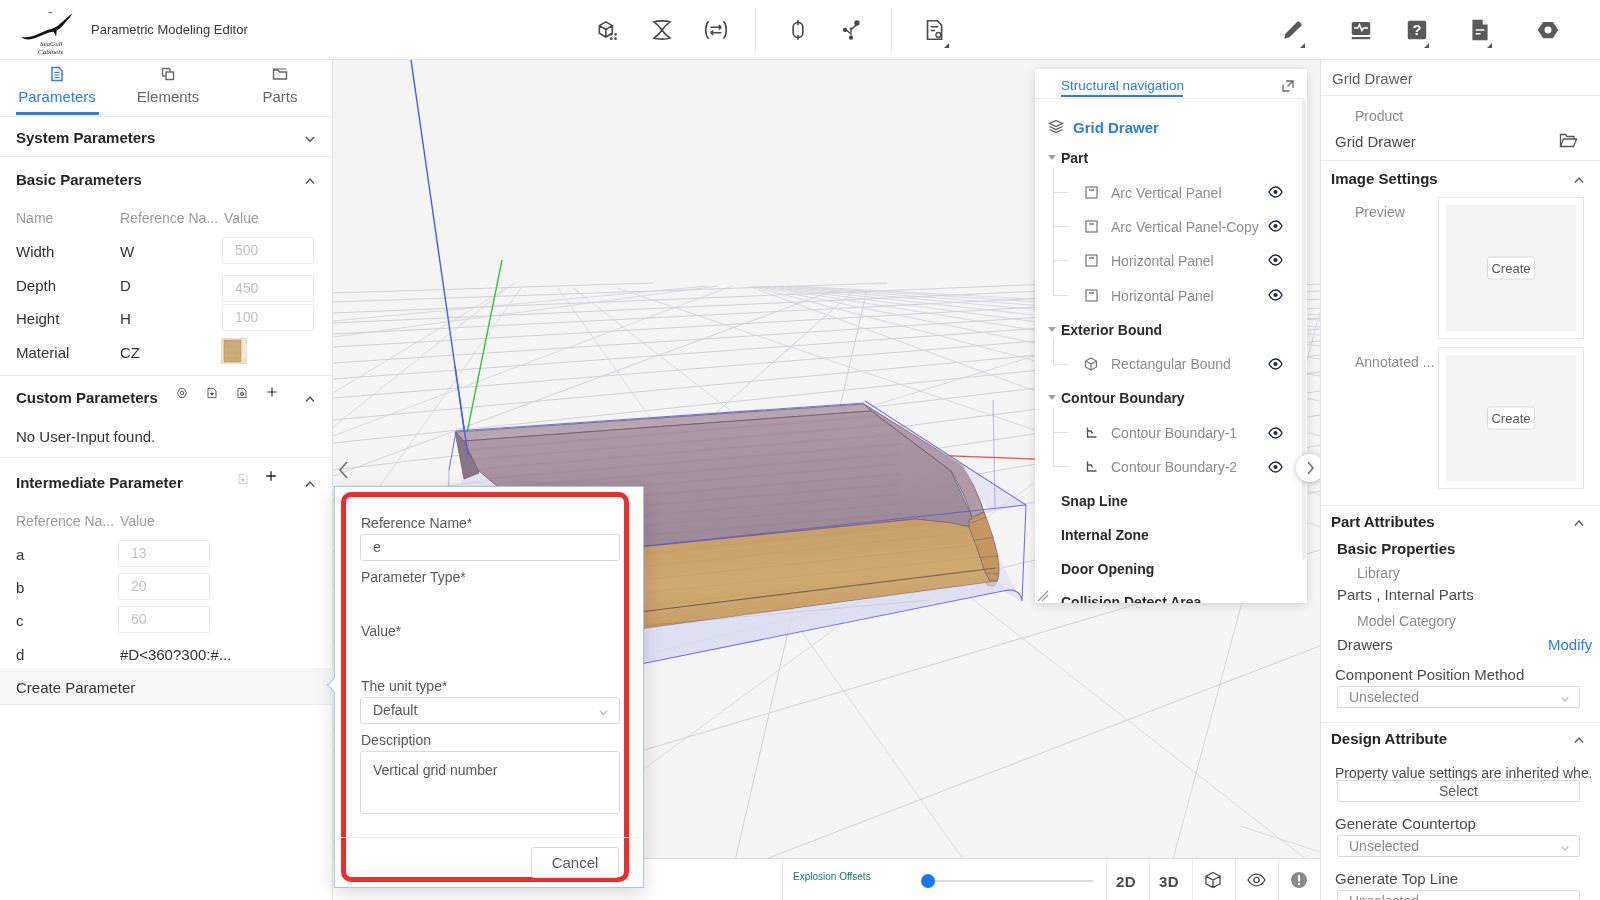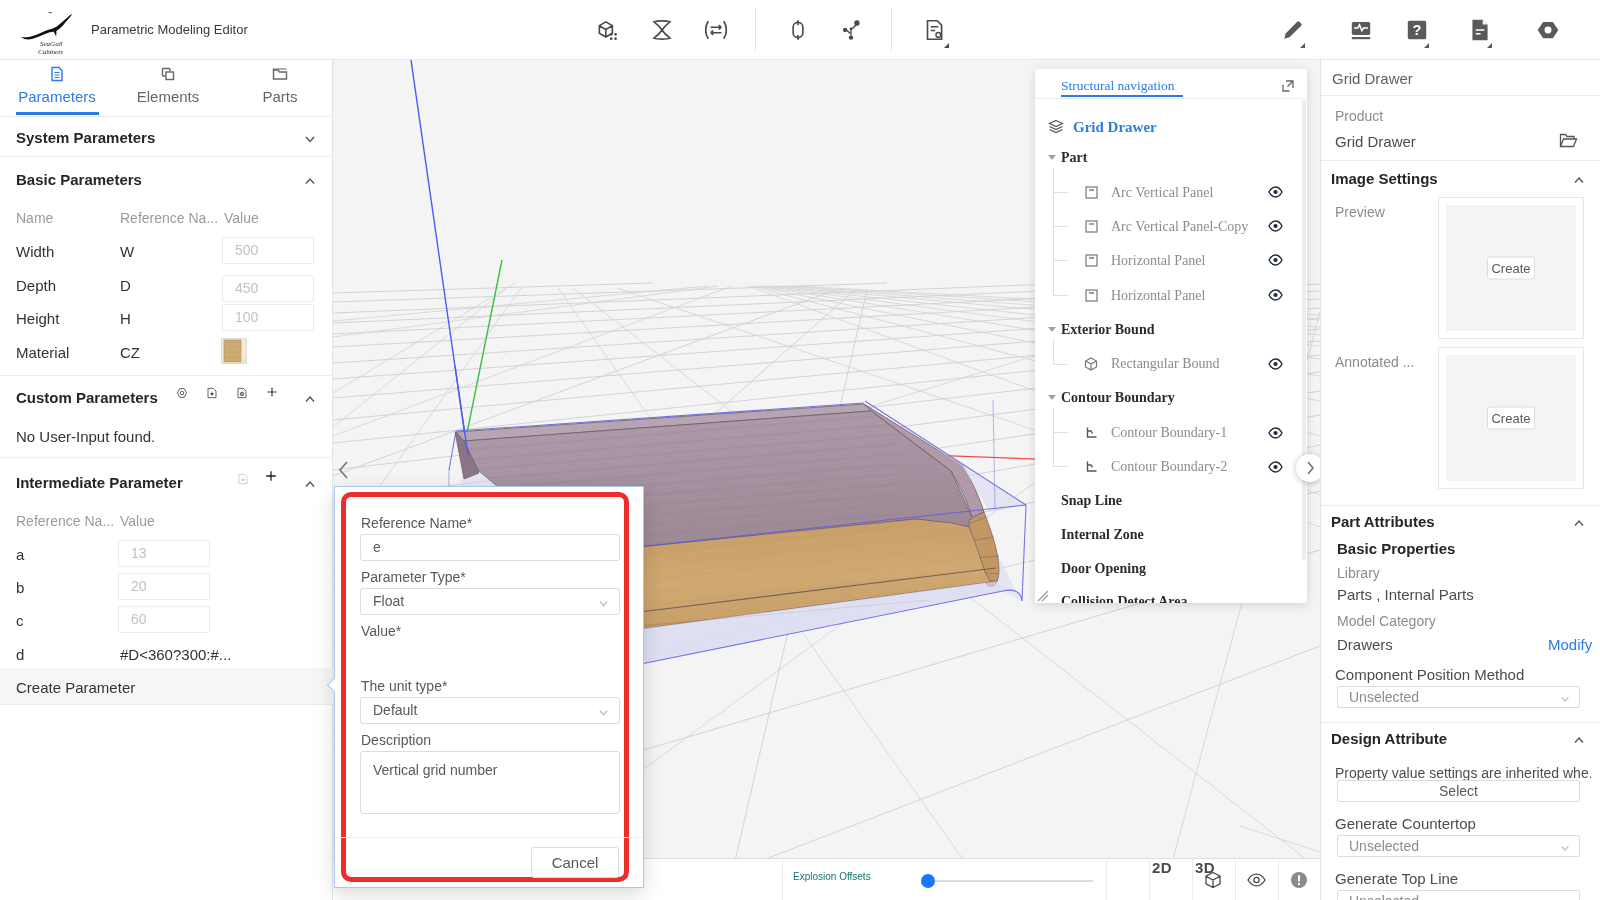--- a/index.html
+++ b/index.html
@@ -27,43 +27,43 @@
 .sechead { position:absolute; left:16px; font-size:15px; font-weight:bold; color:#262626; }
 .chev { position:absolute; width:12px; height:12px; }
 .collab { color:#9b9b9b; font-size:14px; position:absolute; }
 .pname { color:#333; font-size:15px; position:absolute; }
 .pinput { position:absolute; width:92px; height:27px; border:1px solid #ebebeb; border-radius:2px;
   background:#fff; color:#c2c2c2; font-size:14px; line-height:25px; padding-left:12px; }
 
 
 #rightpanel { position:absolute; left:1320px; top:60px; width:280px; height:840px; background:#fff;
   border-left:1px solid #e4e4e4; z-index:20; }
-.rp-lab { position:absolute; font-size:14px; color:#8c8c8c; }
+.rp-lab { position:absolute; font-size:14px; color:#8c8c8c;margin-left:20px; }
 .rp-val { position:absolute; font-size:15px; color:#4c4c4c; white-space:nowrap; }
 .rp-bold { position:absolute; font-size:15px; font-weight:bold; color:#262626; }
 .rp-div { position:absolute; left:0; width:280px; height:1px; background:#ececec; }
 .rp-select { position:absolute; left:16px; width:243px; height:22px; border:1px solid #dcdcdc; border-radius:2px;
   font-size:14px; color:#8c8c8c; line-height:20px; padding-left:11px; background:#fff; }
 .rp-select .sel-chev { position:absolute; right:9px; top:7px; }
 .thumbbox { position:absolute; left:117px; width:146px; border:1px solid #e9e9e9; background:#fff; }
 .thumbbox .inner { position:absolute; left:7px; top:7px; right:7px; bottom:7px; background:#f4f4f4; }
 .createbtn { position:absolute; left:50%; top:50%; transform:translate(-50%,-50%); width:48px; height:23px;
   background:#fff; border:1px solid #dcdcdc; border-radius:3px; font-size:13px; color:#595959;
   text-align:center; line-height:21px; }
 
 
 #viewport { position:absolute; left:333px; top:60px; width:987px; height:840px; background:#f4f4f5; z-index:1; }
 #toolbar { position:absolute; left:333px; top:858px; width:987px; height:42px; background:#fff;
   border-top:1px solid #dedede; z-index:5; }
 .tbv-sep { position:absolute; top:0; width:1px; height:42px; background:#ebebeb; }
-.tb2d { position:absolute; top:0; font-size:15px; font-weight:bold; color:#4a4a4a; letter-spacing:0.5px;margin-left:36px; }
+.tb2d { position:absolute; top:14px; font-size:15px; font-weight:bold; color:#4a4a4a; letter-spacing:0.5px; }
 
 
 #navpanel { position:absolute; left:1035px; top:69px; width:272px; height:534px; background:#fff;
-  border-radius:2px; box-shadow:0 2px 10px rgba(0,0,0,0.14); z-index:10; overflow:hidden;font-family:Liberation Serif, serif; }
+  border-radius:2px; box-shadow:0 2px 10px rgba(0,0,0,0.14); z-index:10; overflow:hidden; }
 .nv-item { position:absolute; font-size:14px; color:#8c8c8c; }
 .nv-bold { position:absolute; font-size:14px; font-weight:bold; color:#2b2b2b; }
 .nv-tri { position:absolute; width:0; height:0; border-left:4px solid transparent; border-right:4px solid transparent; border-top:5px solid #a0a0a0; }
 
 
 #dialog { position:absolute; left:334px; top:486px; width:310px; height:402px; background:#fff;
   border:1px solid #abc6ee; box-shadow:0 6px 18px rgba(0,0,0,0.15); z-index:40; }
 #redbox { position:absolute; left:6px; top:5px; width:288px; height:390px; border:5px solid #ee2c2c; border-radius:10px; }
 .dlg-lab { position:absolute; left:26px; font-size:14px; color:#595959; }
 .dlg-input { position:absolute; left:25px; width:260px; height:27px; border:1px solid #dcdcdc; border-radius:3px;
@@ -524,25 +524,20 @@
         <path d="M3 2 L8 8 L3 14"></path>
       </svg>
 </div>
 
 <div id="dialog">
   <div style="position:absolute;left:-6px;top:193px;width:10px;height:10px;background:#fff;border-left:1px solid #abc6ee;border-bottom:1px solid #abc6ee;transform:rotate(45deg)"></div>
   <div id="redbox"></div>
   <div class="dlg-lab" style="top:28px">Reference Name*</div>
   <div class="dlg-input" style="top:47px">e</div>
   <div class="dlg-lab" style="top:82px">Parameter Type*</div>
-  <div class="dlg-input" style="top:101px">Float
-    <svg style="position:absolute;right:10px;top:9px" width="11" height="11" viewBox="0 0 12 12" fill="none" stroke="#bbb" stroke-width="1.5">
-          <path d="M2 4 L6 8.5 L10 4"></path>
-        </svg>
-  </div>
   <div class="dlg-lab" style="top:136px">Value*</div>
   <div class="dlg-lab" style="top:191px">The unit type*</div>
   <div class="dlg-input" style="top:210px">Default
     <svg style="position:absolute;right:10px;top:9px" width="11" height="11" viewBox="0 0 12 12" fill="none" stroke="#bbb" stroke-width="1.5">
           <path d="M2 4 L6 8.5 L10 4"></path>
         </svg>
   </div>
   <div class="dlg-lab" style="top:245px">Description</div>
   <div class="dlg-input" style="top:264px;height:63px;line-height:normal;padding-top:10px">Vertical grid number</div>
   <div class="abs" style="left:0;top:350px;width:308px;height:1px;background:#efefef"></div>

